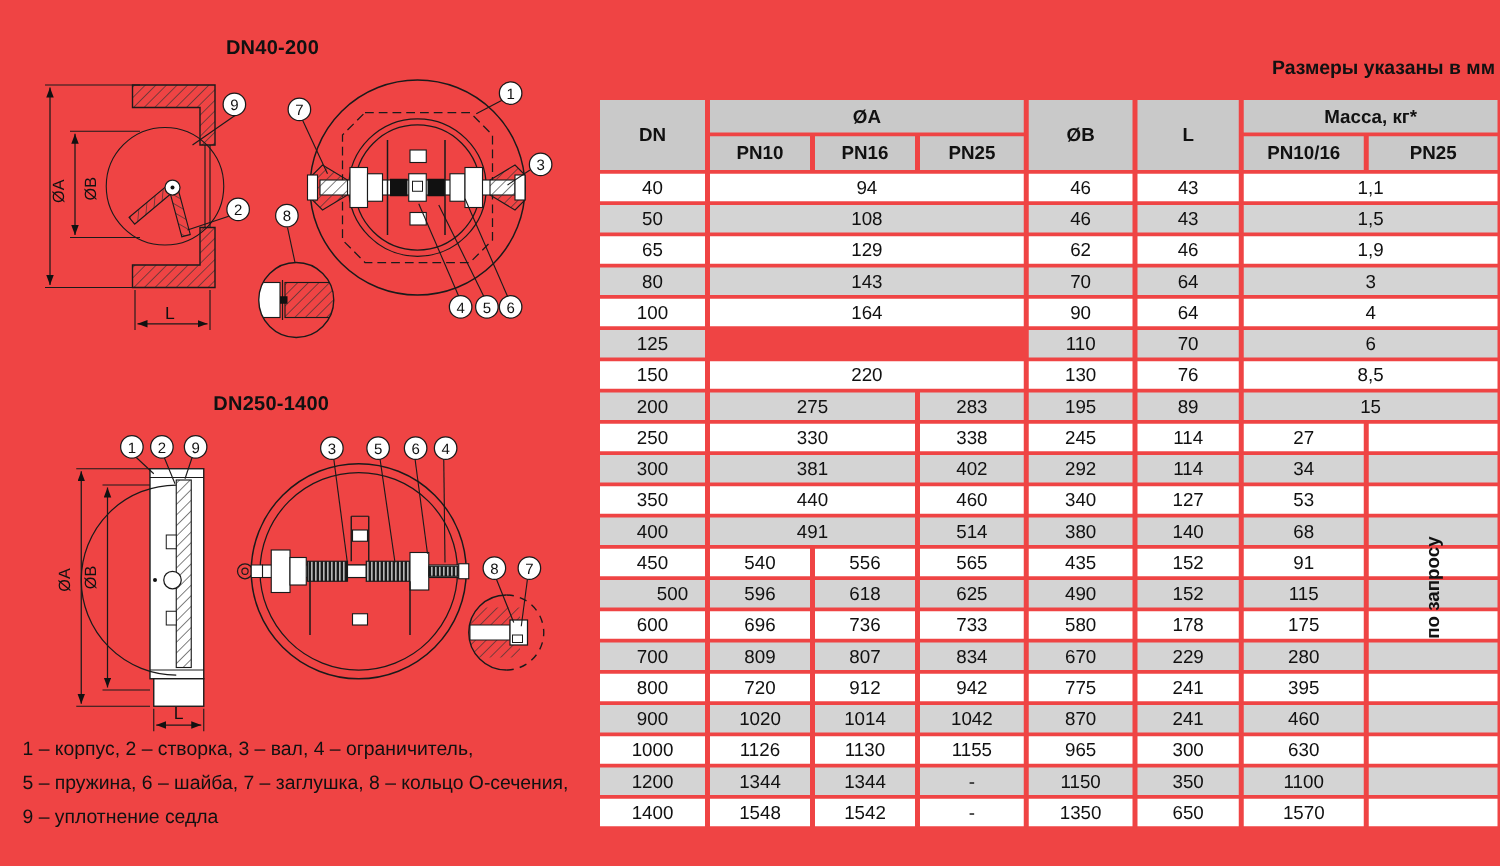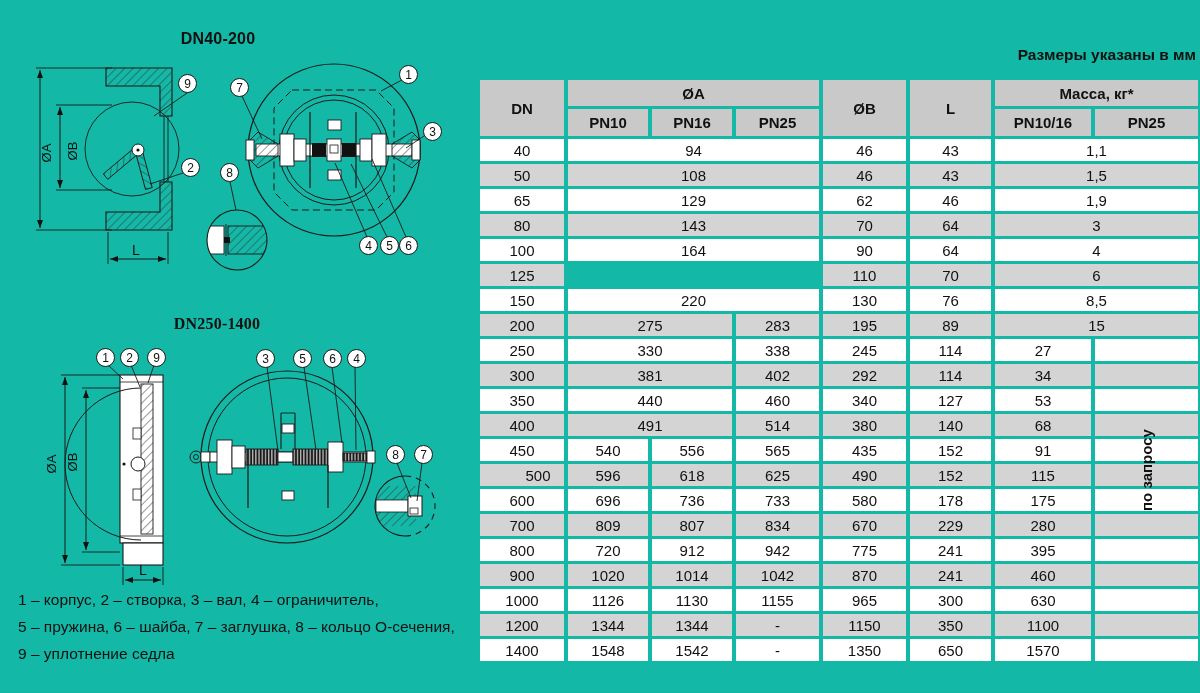--- a/index.html
+++ b/index.html
@@ -1,16 +1,16 @@
 <!DOCTYPE html>
 <html><head>
 <meta charset="utf-8">
 <style>
   html,body{margin:0;padding:0;background:#fff;}
-  .page{position:relative;width:1200px;height:693px;background:#14b8a6;overflow:hidden;
+  .page{position:relative;width:1200px;height:693px;background:#ef4444;overflow:hidden;
         font-family:"Liberation Sans",sans-serif;color:#111;}
   .diagram{position:absolute;}
   .diagram svg{position:absolute;left:0;top:0;}
   .dtitle{position:absolute;font-size:16px;font-weight:600;text-align:center;letter-spacing:.2px;}
   .balloon{position:absolute;width:19px;height:19px;border:1.3px solid #1a1a1a;border-radius:50%;
            background:#fff;font-size:12px;line-height:18px;text-align:center;font-weight:500;box-sizing:border-box;}
   .note{position:absolute;top:46px;right:4px;font-size:15.5px;font-weight:bold;}
   .legend{position:absolute;left:18px;top:586px;font-size:15.5px;line-height:27px;white-space:nowrap;}
   .tablewrap{position:absolute;left:480px;top:80px;width:718px;height:581px;}
   .tgrid{display:grid;grid-template-columns:84px 80px 80px 83px 83px 81px 96px 103px;
@@ -125,21 +125,21 @@
     <div class="balloon" style="left:403px;top:94px;">3</div>
     <div class="balloon" style="left:339px;top:208px;">4</div>
     <div class="balloon" style="left:360px;top:208px;">5</div>
     <div class="balloon" style="left:379px;top:208px;">6</div>
     <div class="balloon" style="left:210px;top:50px;">7</div>
     <div class="balloon" style="left:200px;top:135px;">8</div>
     <div class="balloon" style="left:158px;top:46px;">9</div>
   </div>
 
   <div class="diagram" style="left:20px;top:312px;width:440px;height:280px;">
-    <div class="dtitle" style="left:107px;top:3px;width:180px;font-family:Liberation Serif, serif;">DN250-1400</div>
+    <div class="dtitle" style="left:107px;top:3px;width:180px;">DN250-1400</div>
     <svg width="440" height="280" viewBox="0 0 440 280">
       <defs>
         <marker id="ar2" markerWidth="9" markerHeight="7" refX="8" refY="3" orient="auto-start-reverse">
           <path d="M0,0 L8,3 L0,6 Z" fill="#111"></path>
         </marker>
         <pattern id="ht2" width="6" height="6" patternUnits="userSpaceOnUse" patternTransform="rotate(45)">
           <line x1="0" y1="0" x2="0" y2="6" stroke="#333" stroke-width="1"></line>
         </pattern>
         <pattern id="sp2" width="3.2" height="16" patternUnits="userSpaceOnUse">
           <rect width="3.2" height="16" fill="#1a1a1a"></rect>

